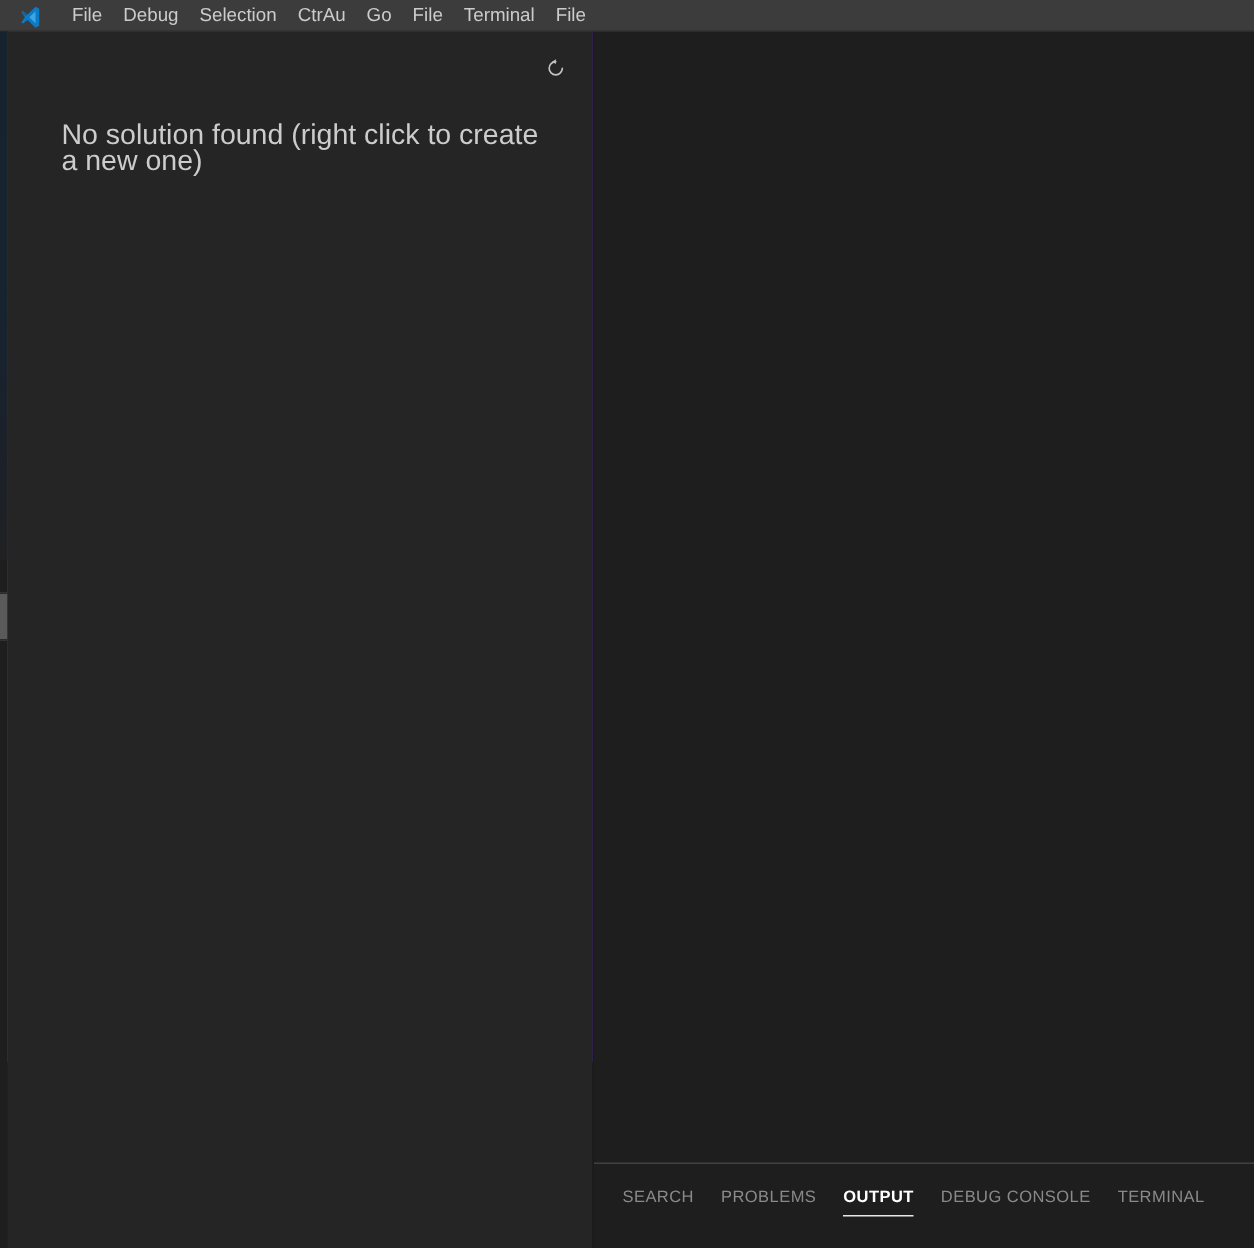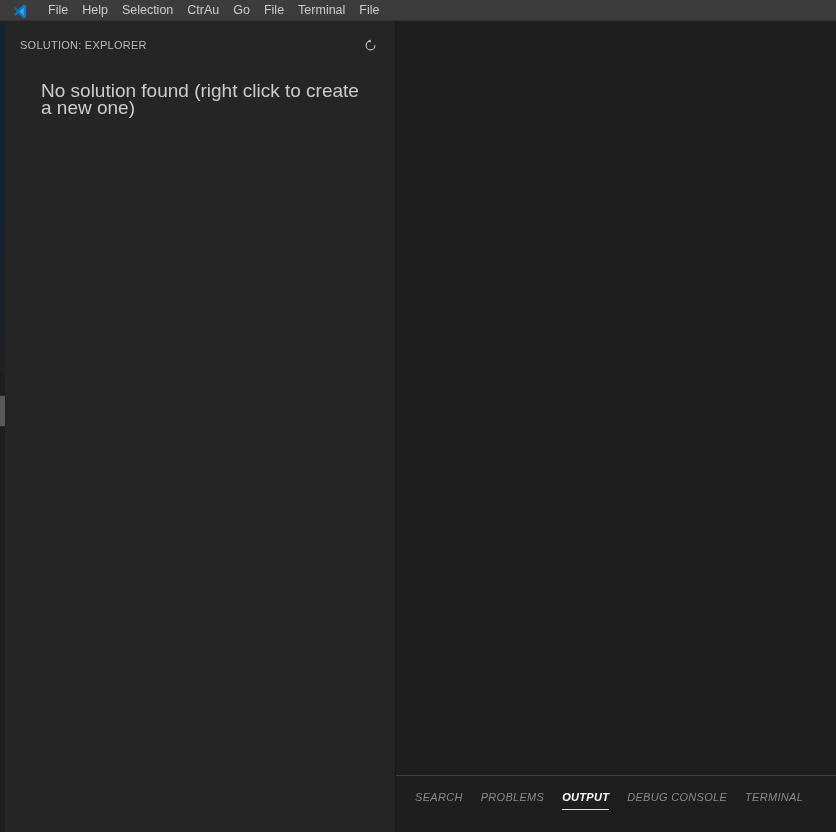--- a/index.html
+++ b/index.html
@@ -139,21 +139,21 @@
     background:#414141;
   }
   .panel {
     position:absolute; left:396px; top:776px;
     width:440px; height:56px;
     background:#1e1e1e;
   }
   .panel-tabs {
     position:absolute; left:19px; top:13px;
     height:22px;
-    display:flex; align-items:flex-start;font-style:italic;
+    display:flex; align-items:center;
   }
   .panel-tab {
     position:relative;
     color:#8a8a8a;
     font-size:11px;
     letter-spacing:0.3px;
     line-height:16px;
     margin-right:18px;
     padding-bottom:5px;
     white-space:nowrap;
@@ -182,21 +182,21 @@
     <div class="app-logo">
       <svg width="17" height="17" viewBox="0 0 24 24" aria-hidden="true">
         <path d="M17.9 2.2 10.4 9.3 6.2 6.1 4.4 7.0l3.6 5.0-3.6 5.0 1.8 0.9 4.2-3.2 7.5 7.1 3.5-1.7V3.9L17.9 2.2z" fill="#0e7ac4"></path>
         <path d="M17.9 6.3v11.4l-5.9-5.7 5.9-5.7z" fill="#3aa5e8"></path>
         <path d="M4.4 7.0 6.2 6.1l4.2 3.2-1.6 1.5-4.4-3.8z" fill="#1b5e8c"></path>
       </svg>
     </div>
 
     <div class="menu-items">
       <div class="menu-item">File</div>
-      <div class="menu-item">Help</div>
+      <div class="menu-item">Debug</div>
       <div class="menu-item">Selection</div>
       <div class="menu-item">CtrAu</div>
       <div class="menu-item">Go</div>
       <div class="menu-item">File</div>
       <div class="menu-item">Terminal</div>
       <div class="menu-item">File</div>
     </div>
 
     <div class="titlebar-right">
       <span class="hint">CtrAu</span>
@@ -204,21 +204,20 @@
   </div>
 
   <div class="edge-rail">
     <div class="edge-rail-tint"></div>
     <div class="edge-scrollbar-thumb"></div>
   </div>
 
   <div class="sidebar">
 
     <div class="sidebar-header">
-      <div class="sidebar-title">SOLUTION: EXPLORER</div>
 
       <div class="sidebar-actions">
         <div class="icon-btn">
           <svg width="13" height="13" viewBox="0 0 16 16" aria-hidden="true">
             <path d="M8 2.6A5.4 5.4 0 1 0 13.4 8" fill="none" stroke="#d4d4d4" stroke-width="1.35" stroke-linecap="round"></path>
             <path d="M8.1 0.6 L8.1 4.6 L5.0 2.6 Z" fill="#d4d4d4"></path>
           </svg>
         </div>
       </div>
     </div>

